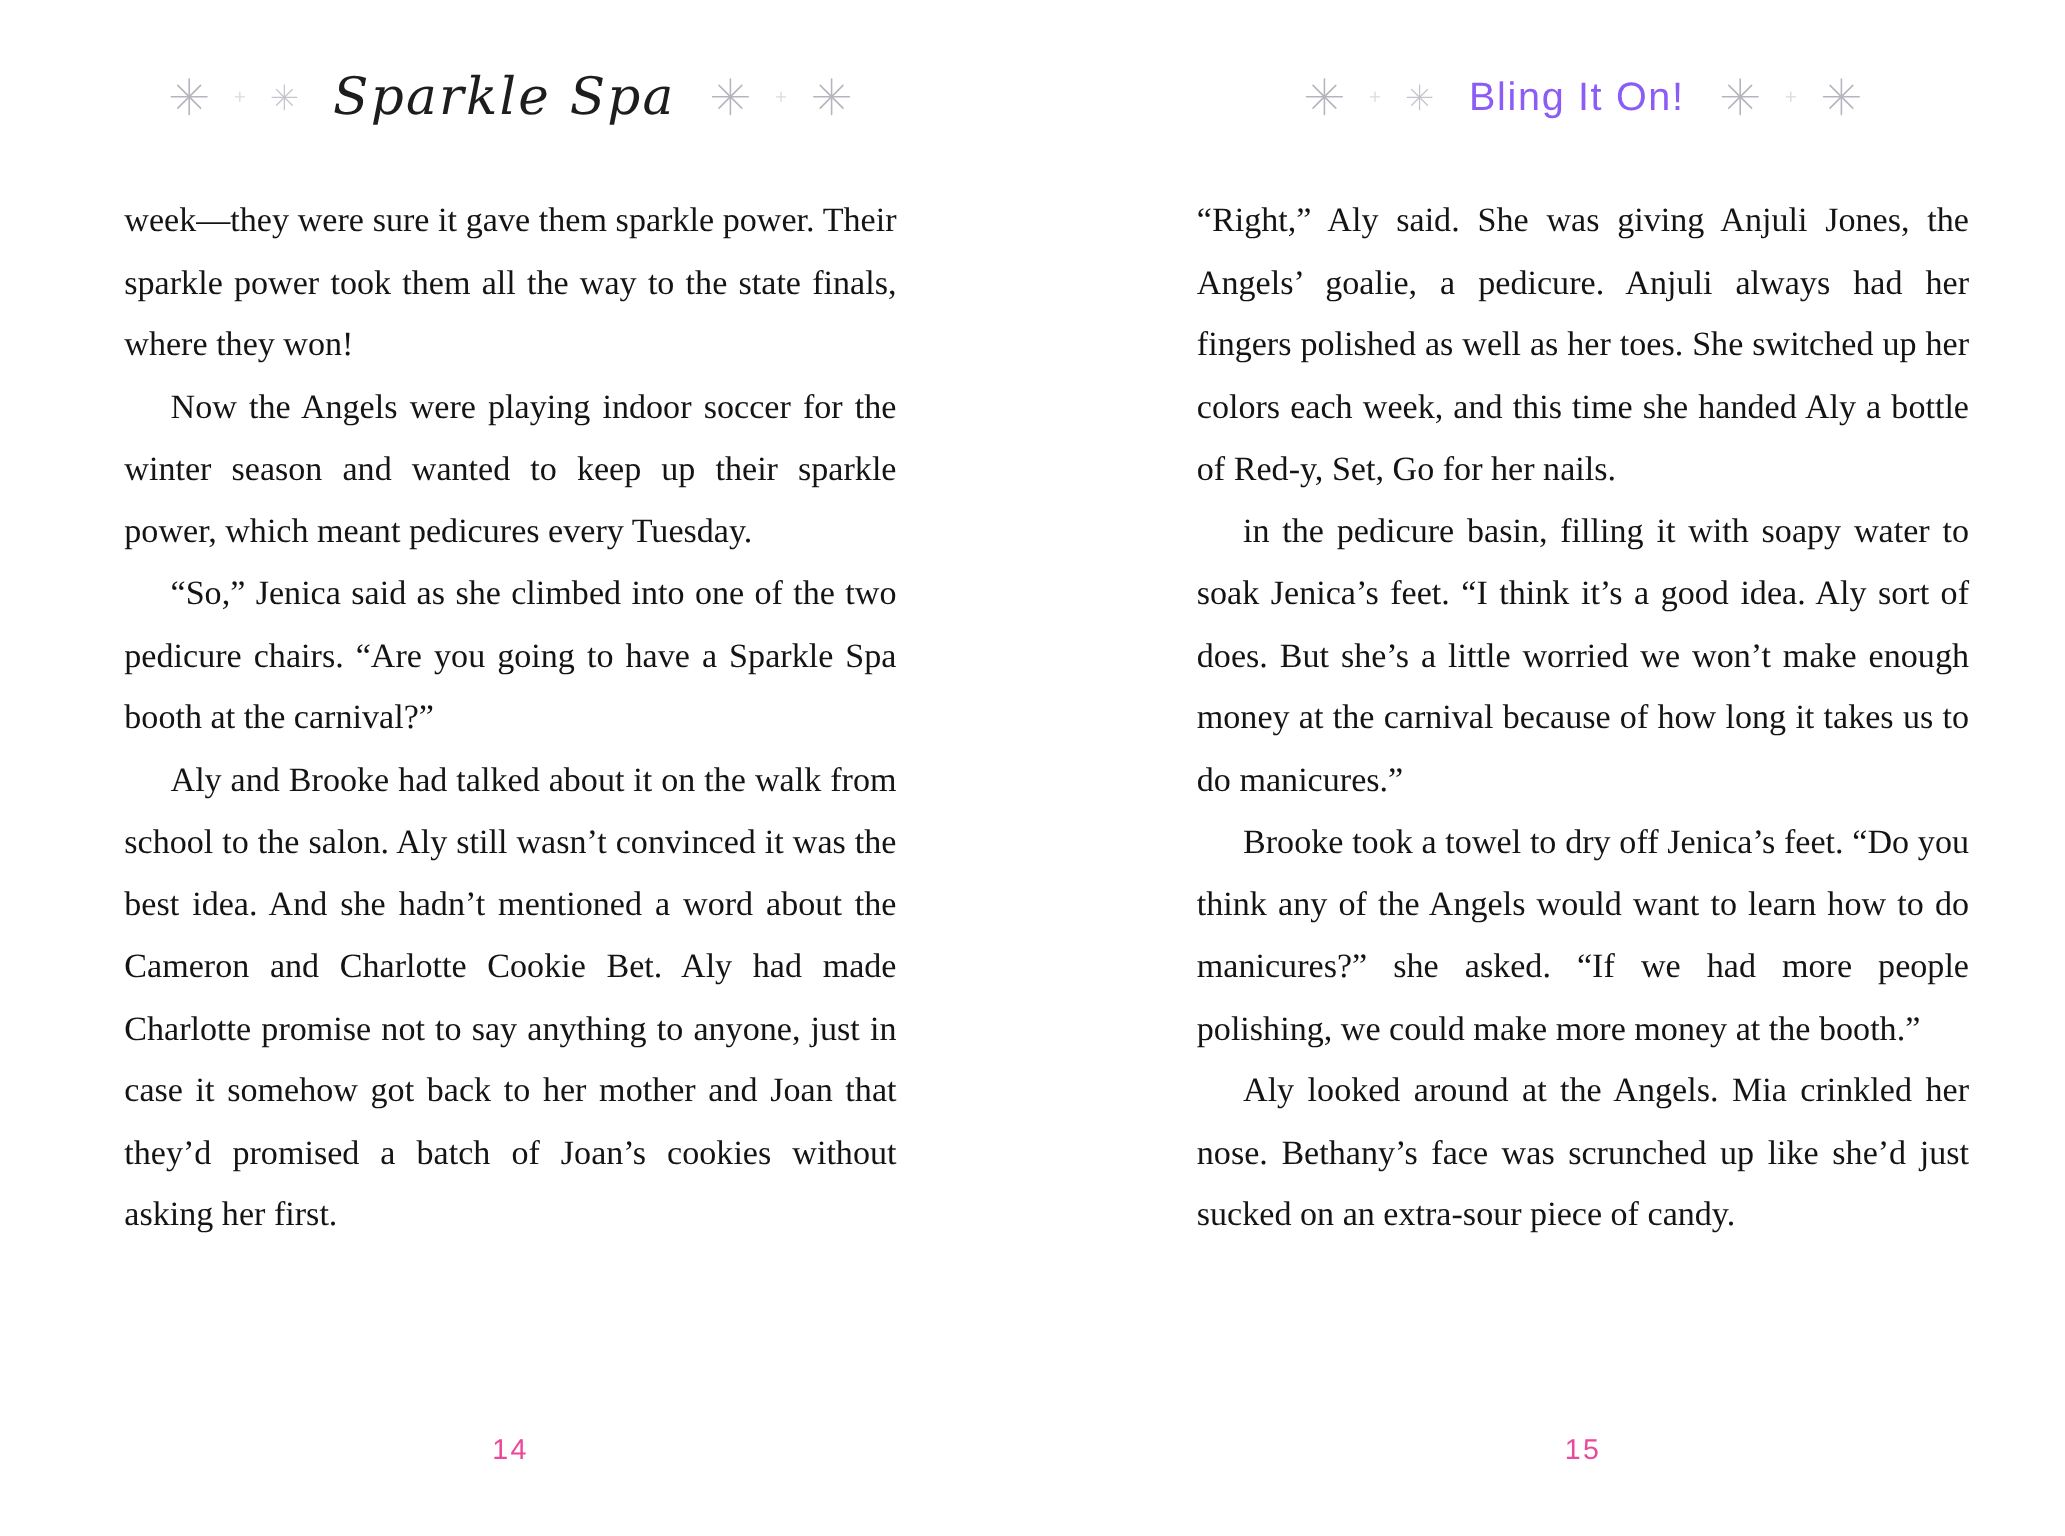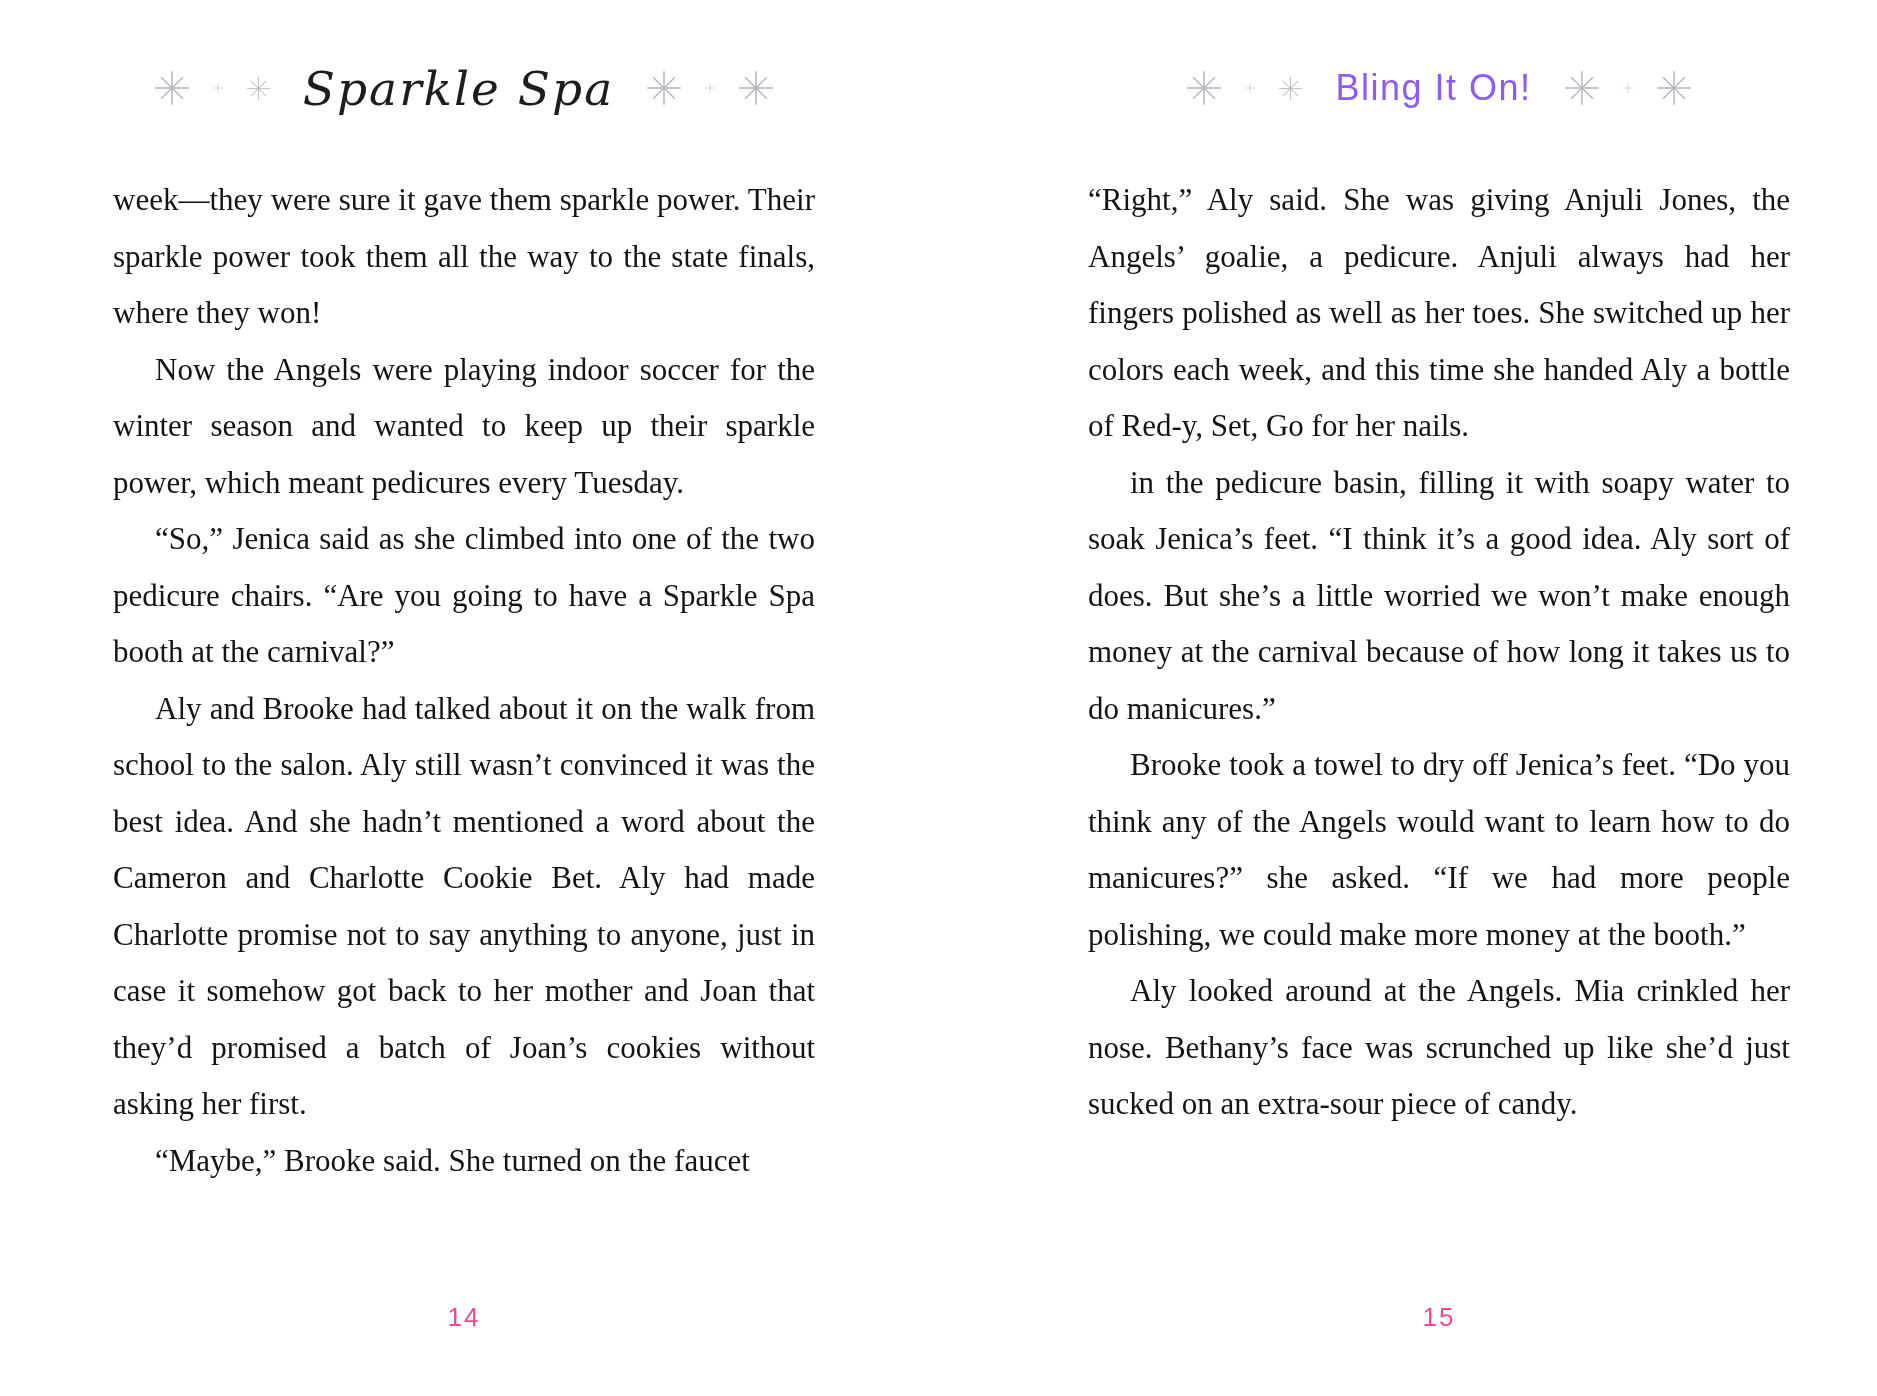--- a/index.html
+++ b/index.html
@@ -145,21 +145,20 @@
               </g>
             </svg>
         </span>
       </div>
 
       <div class="body-text">
         <p>week—they were sure it gave them sparkle power. Their sparkle power took them all the way to the state finals, where they won!</p>
         <p>Now the Angels were playing indoor soccer for the winter season and wanted to keep up their sparkle power, which meant pedicures every Tuesday.</p>
         <p>“So,” Jenica said as she climbed into one of the two pedicure chairs. “Are you going to have a Sparkle Spa booth at the carnival?”</p>
         <p>Aly and Brooke had talked about it on the walk from school to the salon. Aly still wasn’t convinced it was the best idea. And she hadn’t mentioned a word about the Cameron and Charlotte Cookie Bet. Aly had made Charlotte promise not to say anything to anyone, just in case it somehow got back to her mother and Joan that they’d promised a batch of Joan’s cookies without asking her first.</p>
-        <p>“Maybe,” Brooke said. She turned on the faucet</p>
       </div>
 
       <div class="page-number">14</div>
     </div>
   </div>
 
   <div class="page page-right">
     <div class="content">
       <div class="page-header">
         <span class="star star-lg">

